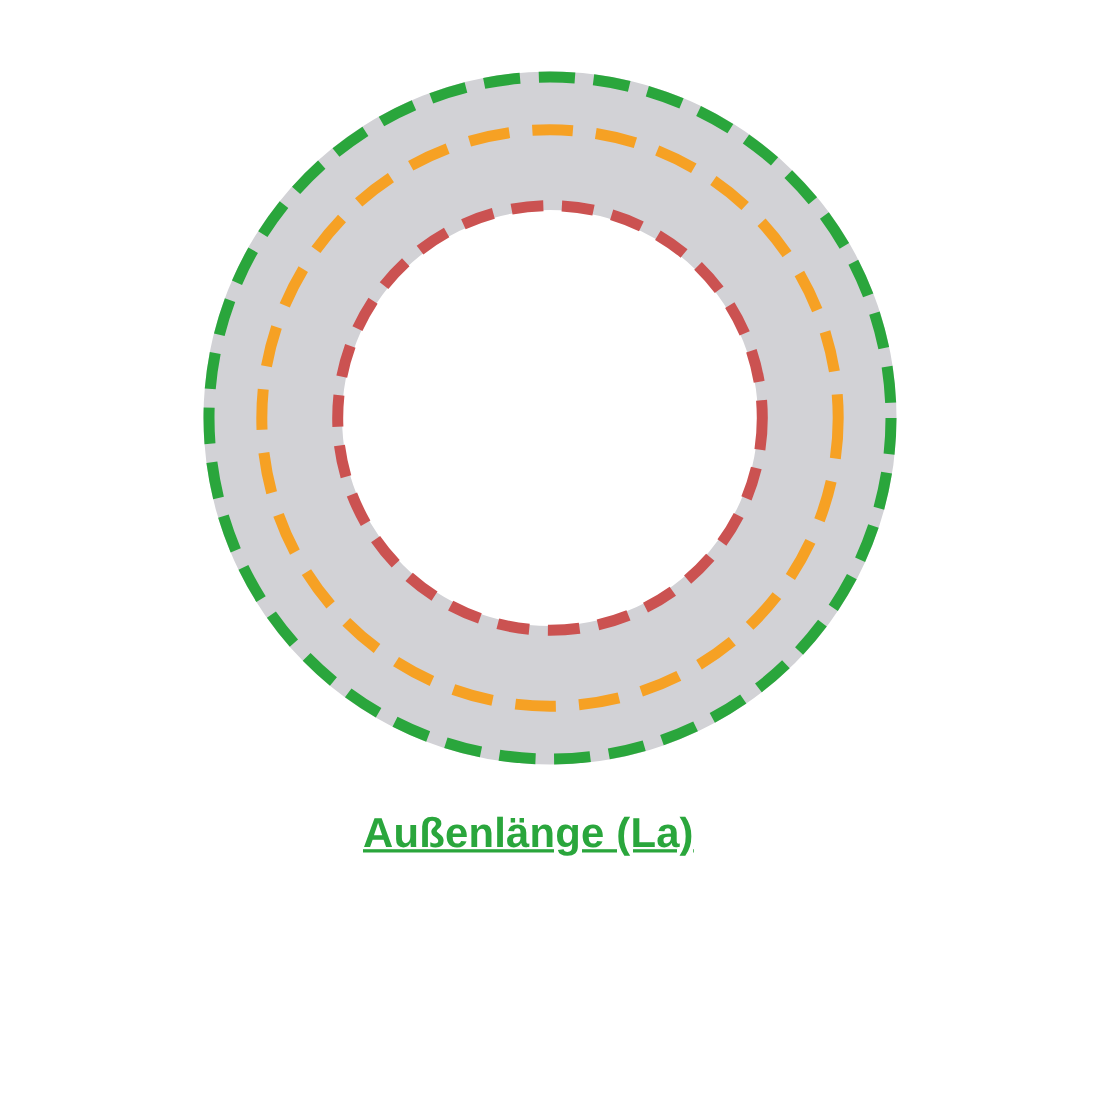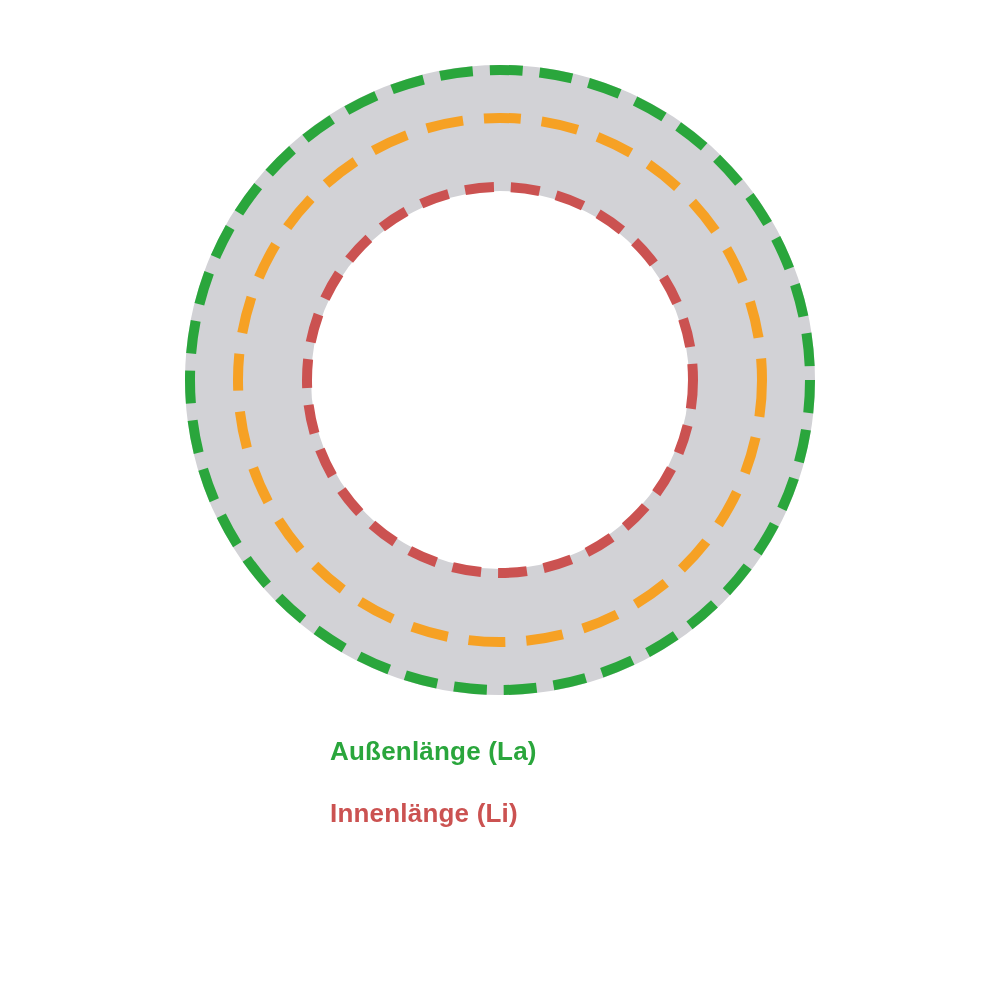--- a/index.html
+++ b/index.html
@@ -24,41 +24,41 @@
   }
   .legend {
     position: absolute;
     left: 330px;
     top: 736px;
     display: flex;
     flex-direction: column;
     gap: 31px;
   }
   .legend-label {
-    font-size: 26px;
+    font-size: 38px;
     font-weight: 700;
     line-height: 1.2;
     white-space: nowrap;
     letter-spacing: 0.2px;
+    text-decoration: underline;
   }
 </style>
 </head>
 <body>
 
 <div class="stage">
 
   <svg class="belt-svg" width="1000" height="1000" viewBox="0 0 1000 1000">
 
     <circle cx="500" cy="380" r="252" fill="none" stroke-width="126" stroke="#d2d2d6"></circle>
 
     <circle cx="500" cy="380" r="310" fill="none" stroke-width="10" stroke-dasharray="33 17" stroke="#2aa63c"></circle>
 
     <circle cx="500" cy="380" r="262" fill="none" stroke-width="10" stroke-dasharray="37 21" stroke="#f6a124"></circle>
 
     <circle cx="500" cy="380" r="193" fill="none" stroke-width="10" stroke-dasharray="29 17" stroke="#cb5251"></circle>
   </svg>
 
   <div class="legend">
     <div class="legend-label" style="color: rgb(42, 166, 60);">Außenlänge (La)</div>
-    <div class="legend-label" style="color: rgb(203, 82, 81);">Innenlänge (Li)</div>
   </div>
 
 </div>
 
 </body></html>

